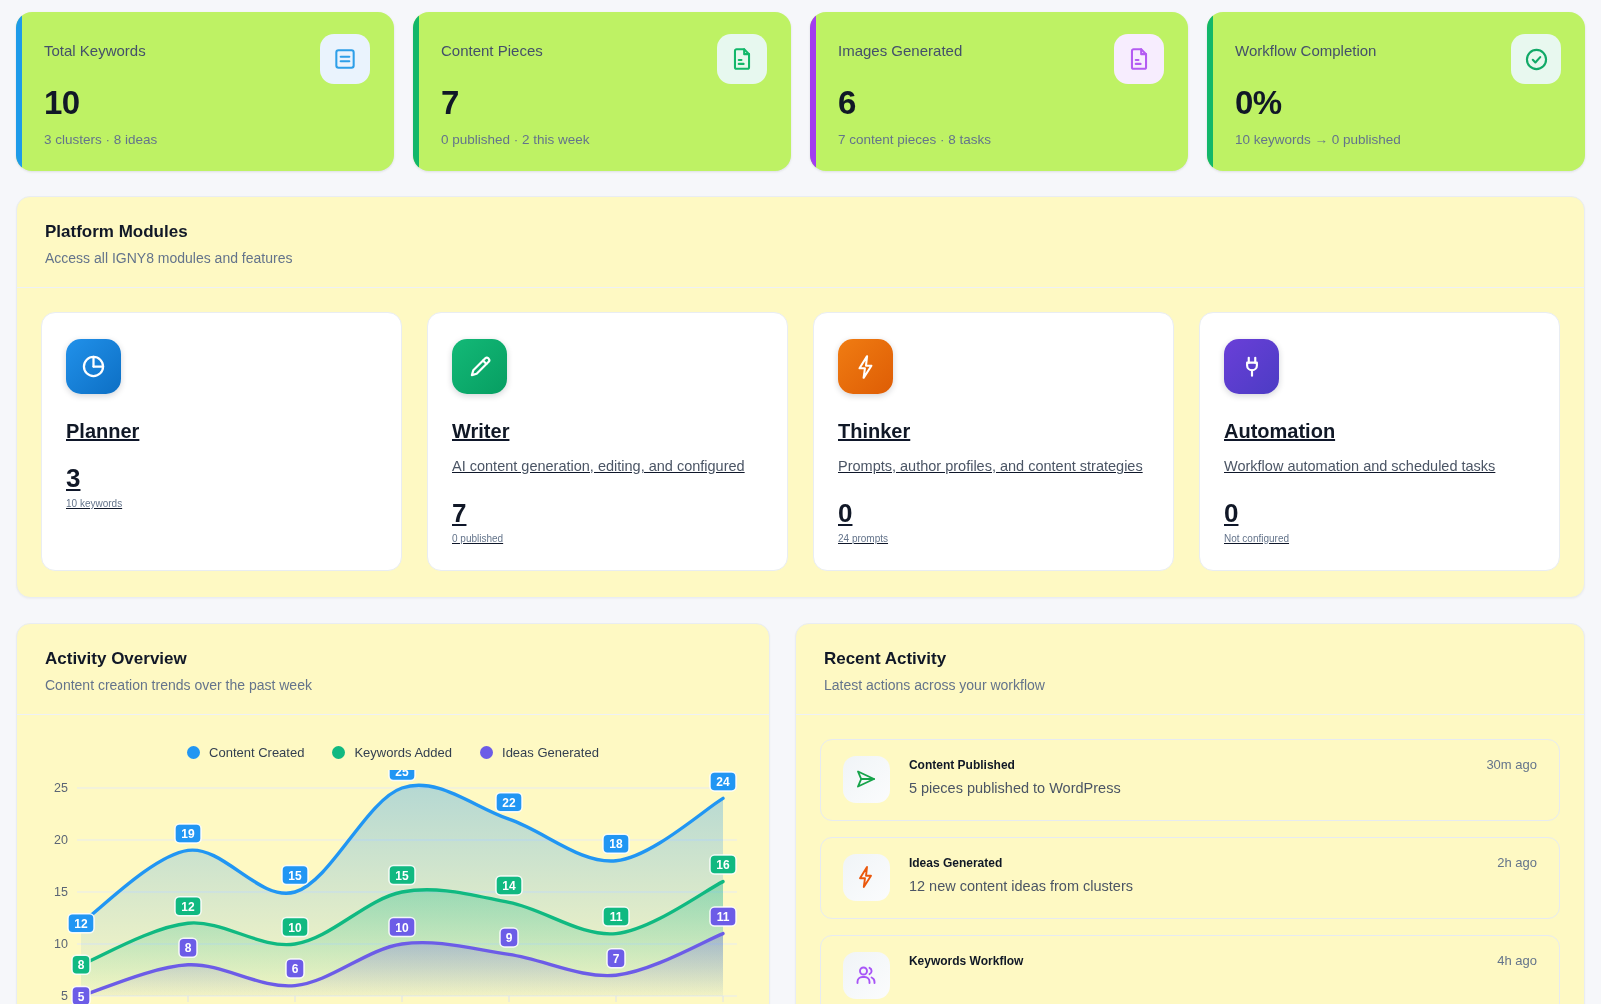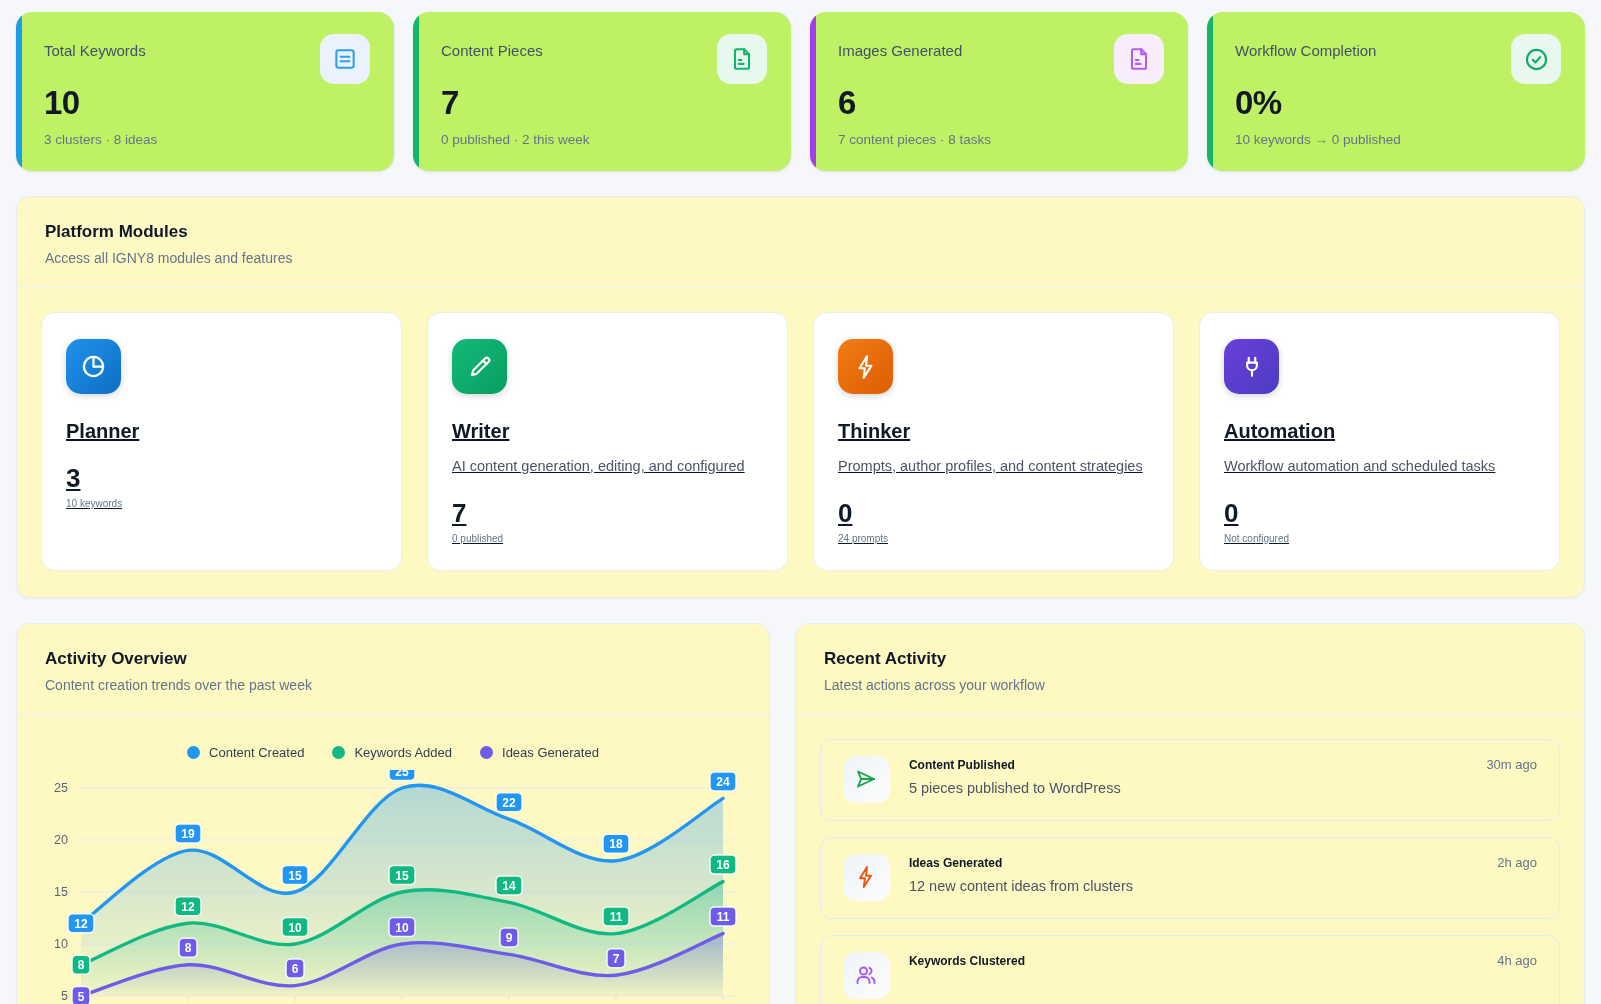--- a/index.html
+++ b/index.html
@@ -419,21 +419,21 @@
             <div class="activity-icon" style="color: rgb(168, 85, 247);">
               <svg class="icon-svg" width="24" height="24" viewBox="0 0 24 24" fill="none" stroke="currentColor" stroke-width="1.9" stroke-linecap="round" stroke-linejoin="round">
                 <circle cx="9.5" cy="8" r="3.5"></circle>
                 <path d="M3.5 20v-1.2a4.8 4.8 0 0 1 4.8-4.8h2.4a4.8 4.8 0 0 1 4.8 4.8V20"></path>
                 <path d="M15.5 4.8a3.5 3.5 0 0 1 0 6.4"></path>
                   <path d="M20.5 20v-1.1a4.8 4.8 0 0 0-2.9-4.4"></path>
               </svg>
             </div>
             <div class="activity-main">
               <div class="activity-head">
-                <span class="activity-title">Keywords Clustered</span>
+                <span class="activity-title">Keywords Workflow</span>
                 <span class="activity-time">4h ago</span>
               </div>
 
             </div>
           </div>
 
         </div>
       </div>
     </div>
 

